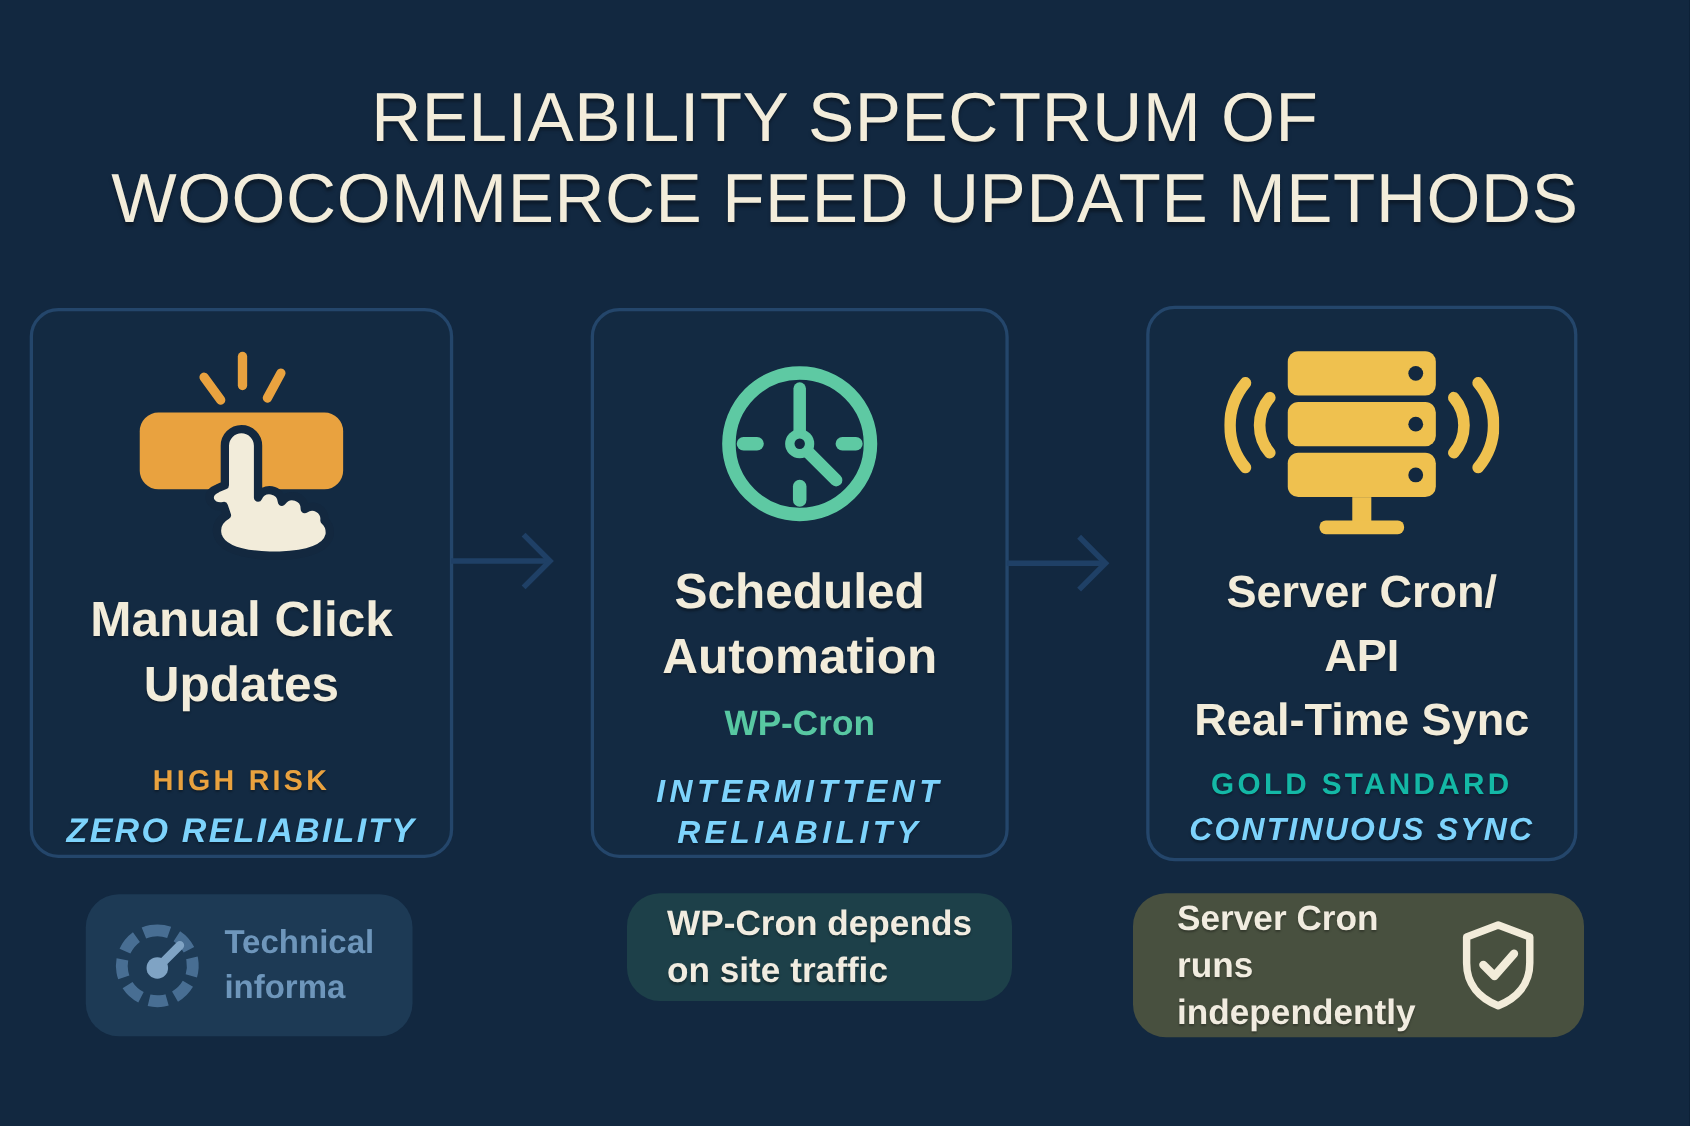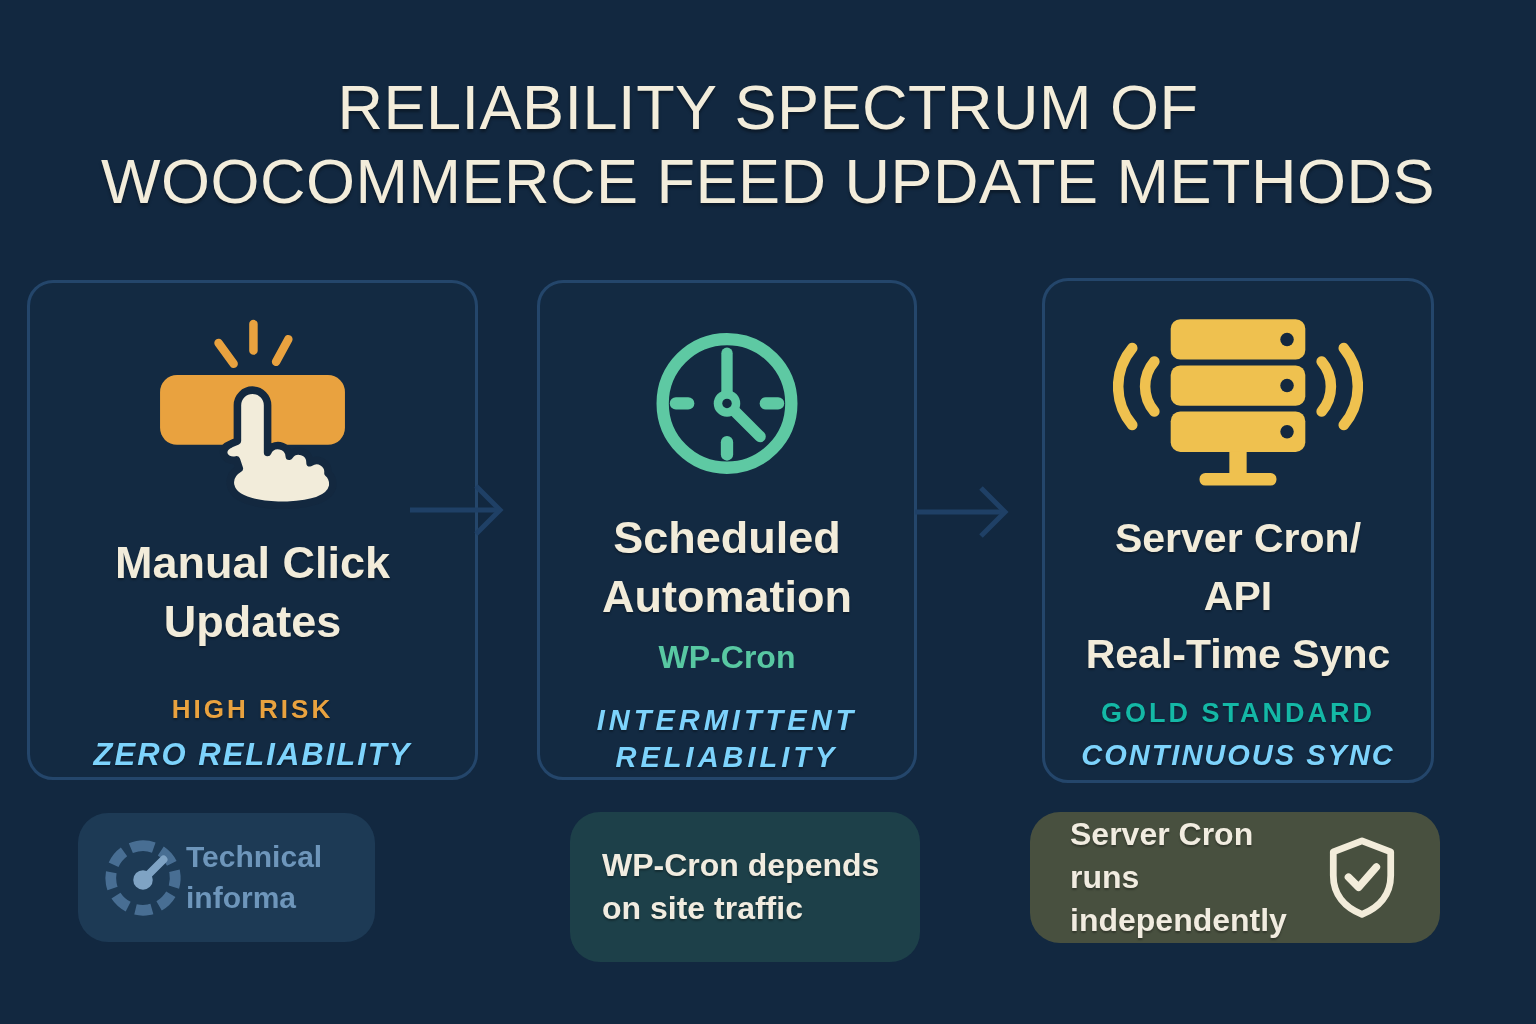--- a/index.html
+++ b/index.html
@@ -11,21 +11,21 @@
   
   .title{position:absolute;top:70px;left:0;right:0;text-align:center;
     color:#F3EDDB;font-weight:400;line-height:1.18;
     text-shadow:0 3px 3px rgba(0,0,0,.35);}
   .title .tline{font-size:63px;letter-spacing:.5px;}
   
   .card{position:absolute;box-sizing:border-box;
     border:3px solid #24466B;border-radius:26px;
     background:rgba(24,46,72,.25);
     display:flex;flex-direction:column;align-items:center;text-align:center;}
-  .card-1{left:27px;top:280px;width:451px;height:500px;}
+  .card-1{left:27px;top:280px;width:385px;height:500px;}
   .card-2{left:537px;top:280px;width:380px;height:500px;}
   .card-3{left:1042px;top:278px;width:392px;height:505px;}
   .card h2{margin:0;color:#F2ECDA;font-weight:700;
     text-shadow:0 2px 2px rgba(0,0,0,.3);}
   .card h2 span{display:block;}
   .card-1 h2,.card-2 h2{font-size:45px;line-height:1.32;margin-top:24px;}
   .card-3 h2{font-size:41px;line-height:1.42;margin-top:14px;}
   .badge{font-weight:700;letter-spacing:3px;text-shadow:0 2px 2px rgba(0,0,0,.3);}
   .badge.orange{color:#E9A23F;font-size:26px;margin-top:42px;text-align:right;}
   .badge.gold{color:#14b8a6;font-size:27px;margin-top:14px;}
@@ -39,24 +39,24 @@
   .icon-clock{margin-top:40px;}
   .icon-server{margin-top:24px;}
   
   .arrow{position:absolute;}
   .arrow-1{left:410px;top:480px;}
   .arrow-2{left:915px;top:482px;}
   
   .note{position:absolute;box-sizing:border-box;border-radius:30px;
     display:flex;align-items:center;}
   .note-1{left:78px;top:813px;width:297px;height:129px;background:#1D3A55;padding:0 22px;}
-  .note-2{left:570px;top:812px;width:350px;height:150px;background:#1D4049;padding:0 32px;}
+  .note-2{left:570px;top:812px;width:350px;height:98px;background:#1D4049;padding:0 32px;justify-content:center;}
   .note-3{left:1030px;top:812px;width:410px;height:131px;background:#48503F;padding:0 40px;}
   .note .txt{font-weight:700;line-height:1.35;}
-  .note-1 .txt{color:#6E96BB;font-size:30px;}
+  .note-1 .txt{color:#6E96BB;font-size:30px;margin-left:18px;}
   .note-2 .txt,.note-3 .txt{color:#F1ECE0;font-size:32px;text-shadow:0 2px 2px rgba(0,0,0,.3);}
   .note-3 .txt{flex:1;}
   .note .txt span{display:block;}
 </style>
 </head>
 <body>
 
 <div class="canvas">
 
   <header class="title">

